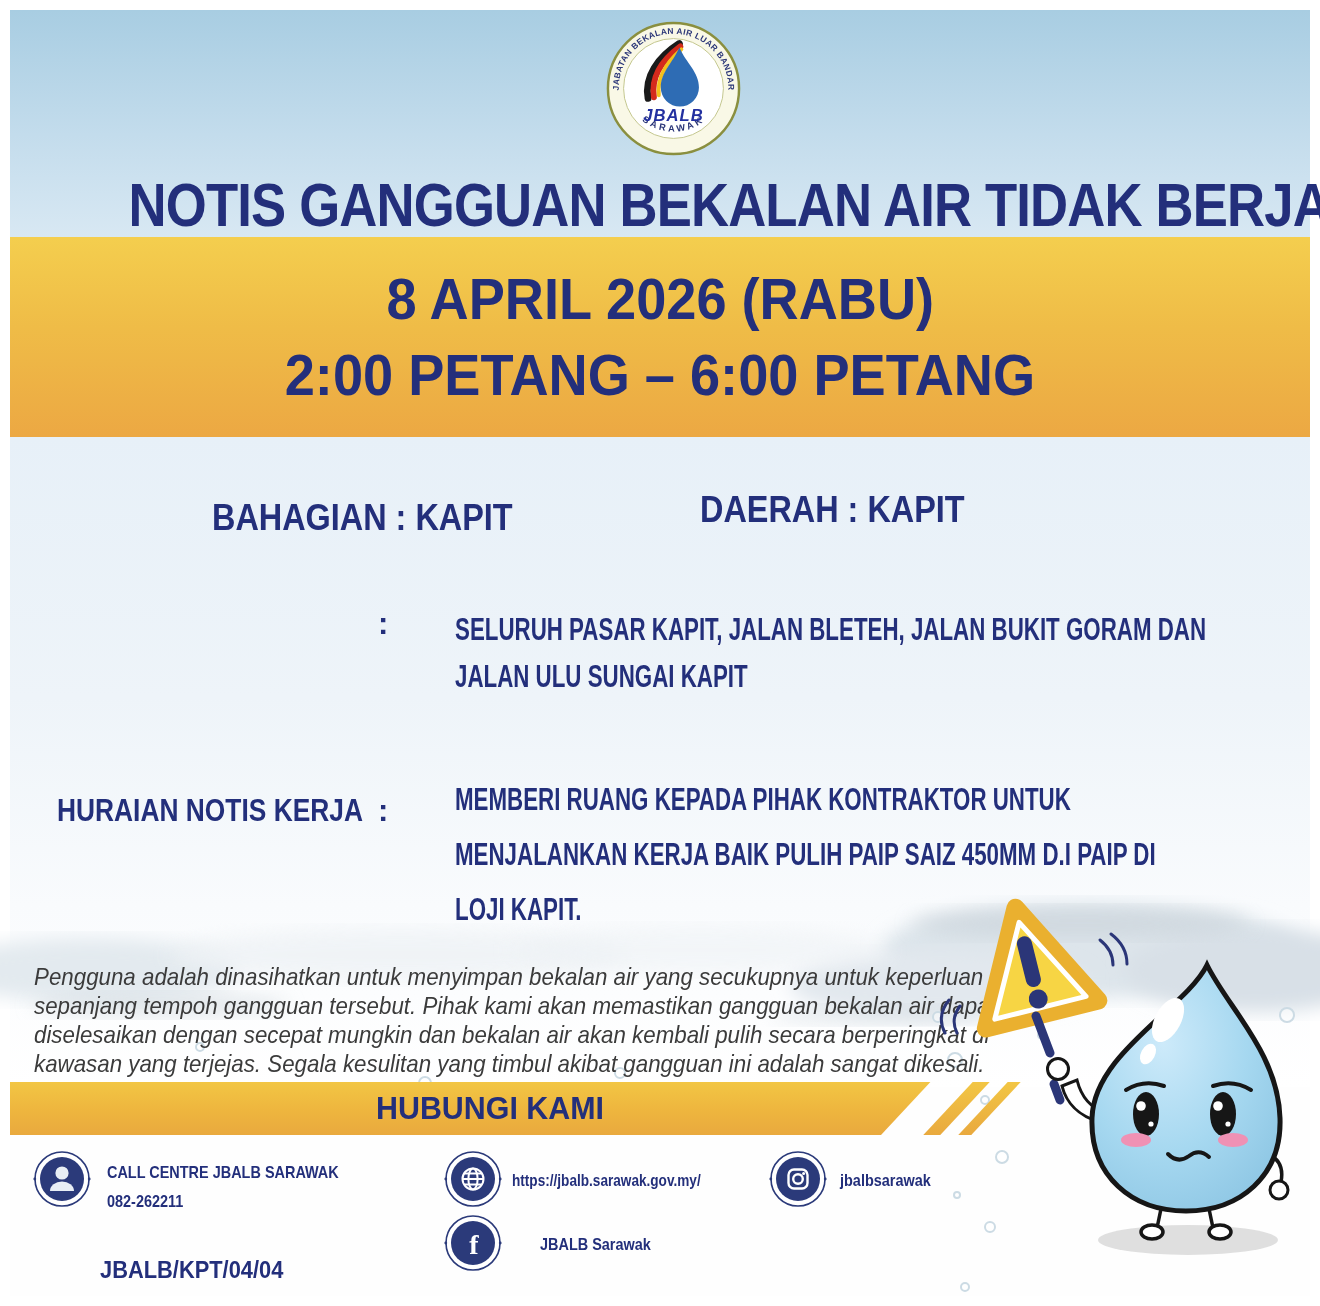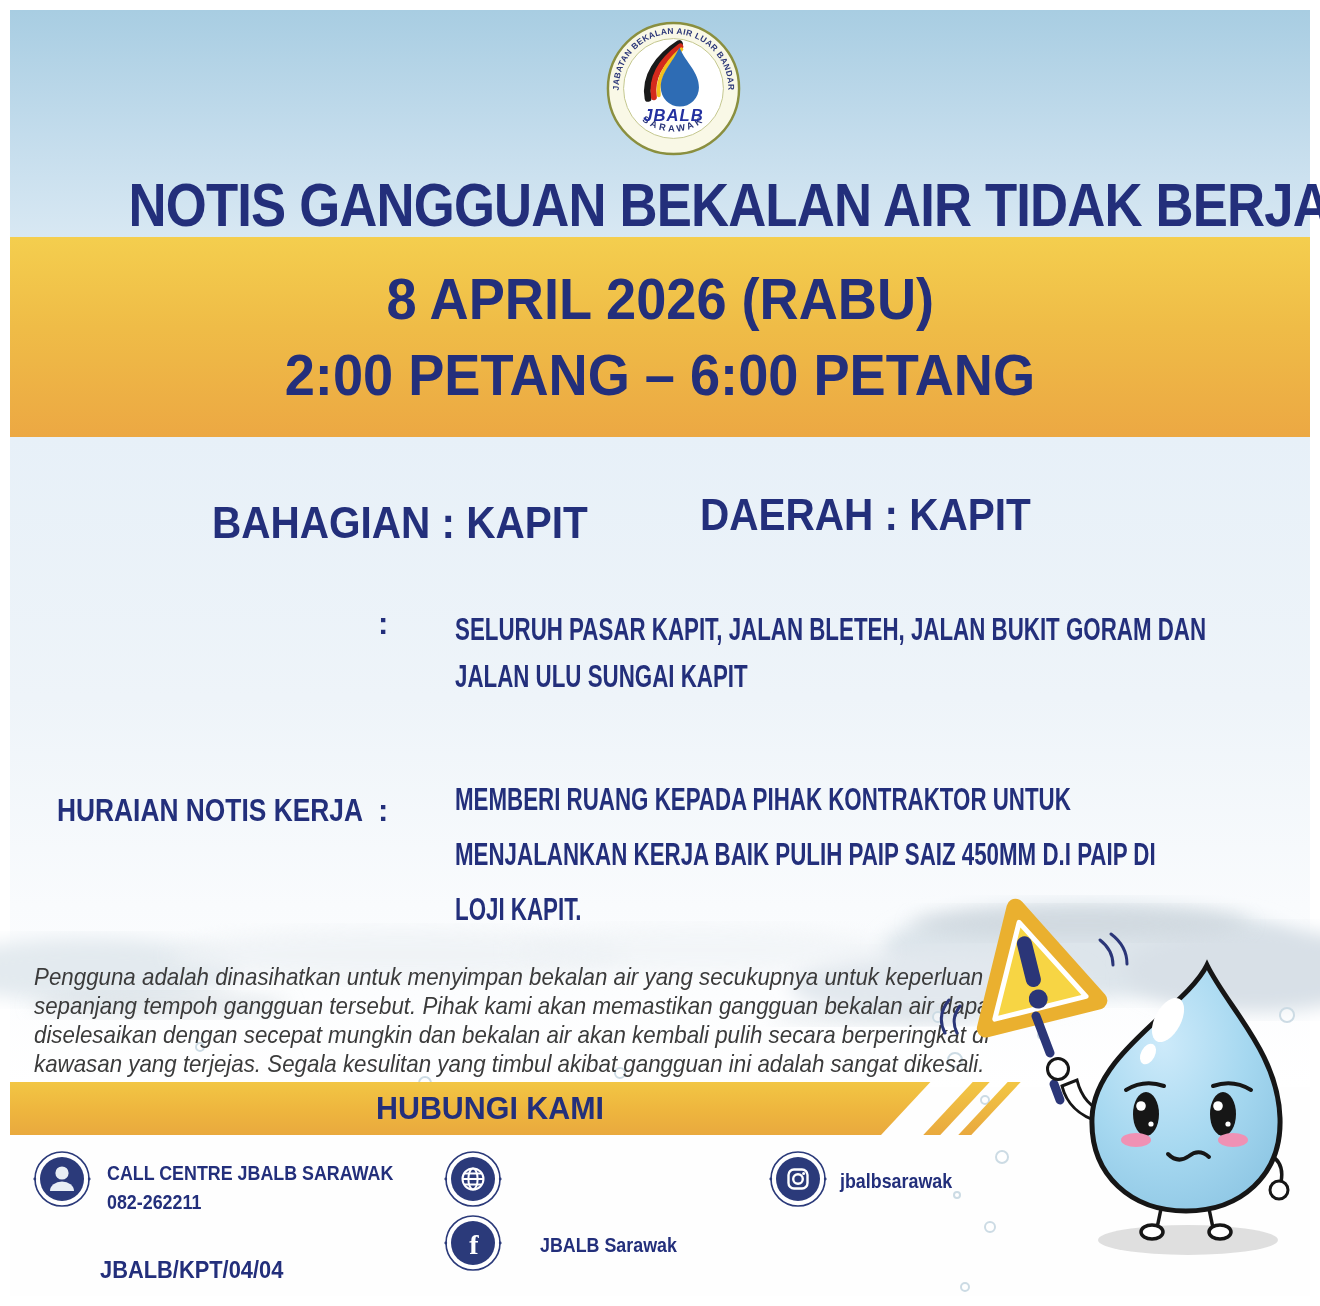--- a/index.html
+++ b/index.html
@@ -17,40 +17,40 @@
   .bg-foot{position:absolute;left:10px;top:1087px;width:1300px;height:209px;background:#fefefe;}
   .splash{position:absolute;left:0;top:895px;width:1320px;height:411px;z-index:1;pointer-events:none;}
   
   .navy{color:#232F7B;}
   .abs{position:absolute;white-space:nowrap;z-index:2;}
   .cond{display:inline-block;transform:scaleX(.85);transform-origin:50% 50%;}
   .cond-l{display:inline-block;transform:scaleX(.85);transform-origin:0 50%;}
   .cond-v{display:inline-block;transform:scaleX(.72);transform-origin:0 50%;}
   .title{left:10px;top:169px;width:1300px;text-align:center;font-size:62px;font-weight:bold;letter-spacing:-1px;}
   .date-wrap{left:10px;top:261px;width:1300px;text-align:center;font-size:57px;font-weight:bold;line-height:76px;}
-  .region{font-size:45px;font-weight:bold;}
+  .region{font-size:36px;font-weight:bold;}
   .lab{font-size:31px;font-weight:bold;}
   .val{font-size:31px;font-weight:bold;}
   .val-lines div{line-height:47px;}
   .val-lines2 div{line-height:55px;}
   .disc{left:34px;top:962px;width:960px;font-size:24px;font-style:italic;color:#3b3b3b;line-height:29px;z-index:2;}
   .disc div{transform:scaleX(.93);transform-origin:0 50%;white-space:nowrap;}
   
   .hb{position:absolute;left:10px;top:1082px;width:1300px;height:53px;z-index:3;
     background:linear-gradient(180deg,#f2c644 0%,#eeb53e 55%,#e9a93e 100%);
     clip-path:polygon(0 0,70.8% 0,67% 100%,0 100%);}
   .hb-title{position:absolute;left:10px;top:1082px;width:960px;height:53px;line-height:53px;
     text-align:center;font-size:32px;font-weight:bold;z-index:4;}
   .stripe{position:absolute;top:1082px;height:53px;z-index:3;
     background:linear-gradient(180deg,#f2c644,#e9a93e);transform:skewX(-43deg);}
   .s1{left:948px;width:17px;}
   .s2{left:983px;width:13px;}
   
   .f-ic{position:absolute;z-index:3;}
-  .f-txt{font-size:21px;font-weight:bold;line-height:29px;z-index:3;}
+  .f-txt{font-size:17px;font-weight:bold;line-height:29px;z-index:3;}
   .ref{font-size:23px;font-weight:bold;z-index:3;}
   .mascot{position:absolute;left:930px;top:888px;z-index:4;}
   .logo{position:absolute;left:605px;top:20px;z-index:2;}
 </style>
 </head>
 <body>
 
 <div class="poster">
 
   <div class="bg-top"></div>
@@ -182,20 +182,23 @@
       <circle cx="56.2" cy="29" r="1.4" fill="#2b3a7a"></circle>
     <circle cx="29" cy="29" r="22" fill="#2b3a7a"></circle>
     <g stroke="#ffffff" stroke-width="2" fill="none">
       <circle cx="29" cy="29" r="10.5"></circle>
       <ellipse cx="29" cy="29" rx="4.6" ry="10.5"></ellipse>
       <line x1="18.5" y1="29" x2="39.5" y2="29"></line>
       <line x1="20" y1="23.5" x2="38" y2="23.5"></line>
       <line x1="20" y1="34.5" x2="38" y2="34.5"></line>
     </g>
   </svg>
+  <div class="abs f-txt navy" style="left:512px;top:1166px;">
+    <span class="cond-l" style="transform:scaleX(.8)">https://jbalb.sarawak.gov.my/</span>
+  </div>
 
   <svg class="f-ic" style="left:444px;top:1214px;" width="58" height="58" viewBox="0 0 58 58">
     <circle cx="29" cy="29" r="27" fill="#ffffff" stroke="#2b3a7a" stroke-width="1.6"></circle>
     <circle cx="1.8" cy="29" r="1.4" fill="#2b3a7a"></circle>
       <circle cx="56.2" cy="29" r="1.4" fill="#2b3a7a"></circle>
     <circle cx="29" cy="29" r="22" fill="#2b3a7a"></circle>
     <text x="30" y="40" font-size="28" font-weight="bold" font-family="Liberation Serif, serif" fill="#ffffff" text-anchor="middle">f</text>
   </svg>
   <div class="abs f-txt navy" style="left:540px;top:1230px;">
     <span class="cond-l">JBALB Sarawak</span>

